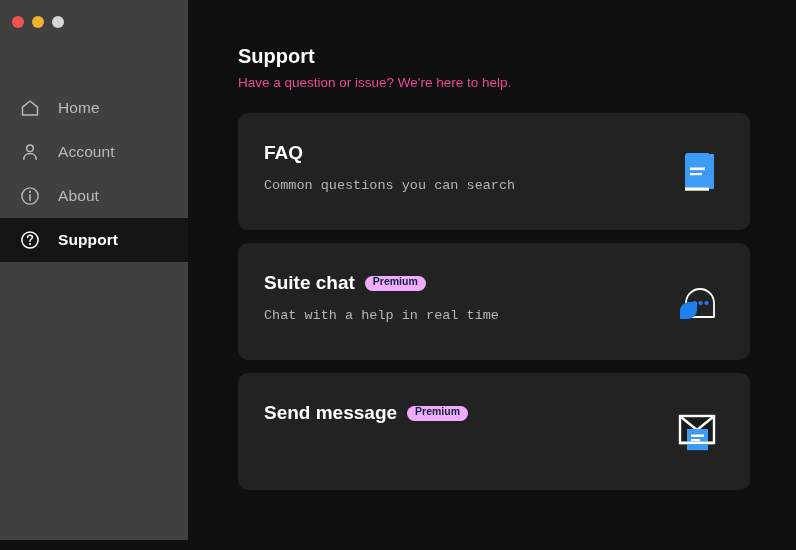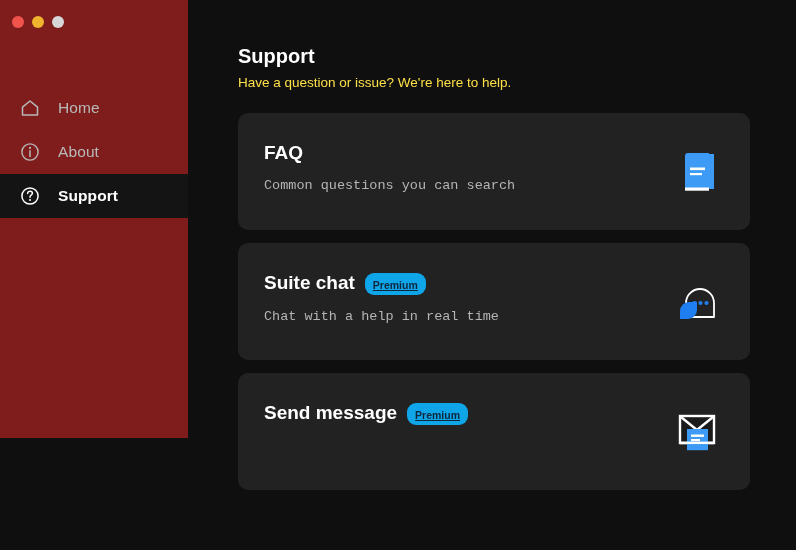--- a/index.html
+++ b/index.html
@@ -17,22 +17,22 @@
     position: relative;
     width: 796px;
     height: 550px;
     display: flex;
     background: #0f0f0f;
   }
 
   
   .sidebar {
     width: 188px;
-    height: 438px;
-    background: #7f1d1d;
+    height: 540px;
+    background: #404040;
     flex: 0 0 188px;
     position: relative;
   }
 
   .traffic-lights {
     display: flex;
     align-items: center;
     gap: 8px;
     padding: 10px 0 0 12px;
     height: 34px;
@@ -110,21 +110,21 @@
 
   .page-title {
     font-size: 20px;
     font-weight: bold;
     color: #ffffff;
     line-height: 1.2;
     margin-bottom: 7px;
   }
   .page-subtitle {
     font-size: 13.5px;
-    color: #fde047;
+    color: #ec4899;
     line-height: 1.2;
     margin-bottom: 22px;
   }
 
   .cards {
     display: flex;
     flex-direction: column;
     gap: 1px;
   }
 
@@ -147,29 +147,28 @@
     margin-bottom: 14px;
   }
   .card-title {
     font-size: 19px;
     font-weight: bold;
     color: #ffffff;
     line-height: 1.1;
     white-space: nowrap;
   }
   .premium-badge {
-    background: #0ea5e9;
+    background: #f0abfc;
     color: #10263a;
     font-size: 10.5px;
     font-weight: bold;
     border-radius: 9px;
-    padding: 7px 8px 4px 8px;
+    padding: 0 8px 4px 8px;
     line-height: 1;
     white-space: nowrap;
-    text-decoration: underline;
   }
   .card-desc {
     font-size: 13.5px;
     color: #b5b5b5;
     line-height: 1.2;
     white-space: nowrap;
     font-family: Liberation Mono, monospace;
   }
 
   .card-icon {
@@ -201,20 +200,29 @@
 
       <div class="nav-item">
         <span class="nav-icon">
           <svg width="22" height="22" viewBox="0 0 22 22" fill="none">
             <path d="M3.5 10.2 L11 4 L18.5 10.2 L18.5 18 L3.5 18 Z" stroke="#b9b9b9" stroke-width="1.5" stroke-linejoin="round" fill="none"></path>
           </svg>
         </span>
         <span class="nav-label">Home</span>
       </div>
 
+      <div class="nav-item">
+        <span class="nav-icon">
+          <svg width="22" height="22" viewBox="0 0 22 22" fill="none">
+            <circle cx="11" cy="7.2" r="3.3" stroke="#b9b9b9" stroke-width="1.5"></circle>
+            <path d="M4.8 18.2 C4.8 14.6 7.6 12.4 11 12.4 C14.4 12.4 17.2 14.6 17.2 18.2" stroke="#b9b9b9" stroke-width="1.5" stroke-linecap="round" fill="none"></path>
+          </svg>
+        </span>
+        <span class="nav-label">Account</span>
+      </div>
 
 
       <div class="nav-item">
         <span class="nav-icon">
           <svg width="22" height="22" viewBox="0 0 22 22" fill="none">
             <circle cx="11" cy="11" r="8.1" stroke="#b9b9b9" stroke-width="1.4"></circle>
             <circle cx="11" cy="6.9" r="1.05" fill="#b9b9b9"></circle>
             <path d="M11 9.7 L11 15.6" stroke="#b9b9b9" stroke-width="1.5" stroke-linecap="round"></path>
           </svg>
         </span>

